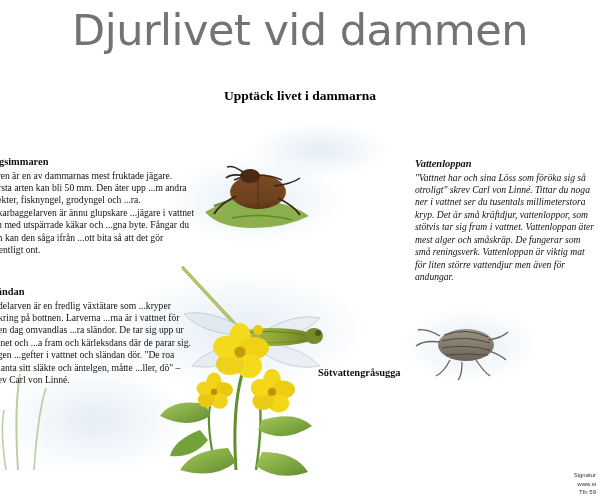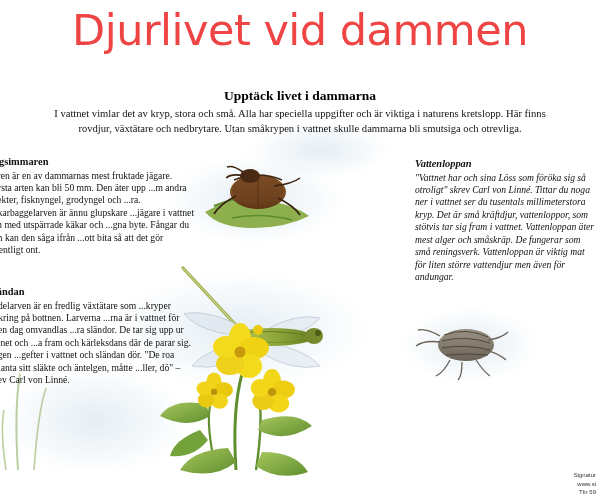--- a/index.html
+++ b/index.html
@@ -26,21 +26,21 @@
   
   .title {
     position: absolute;
     left: 0; top: 8px;
     width: 600px;
     text-align: center;
     font-family: "DejaVu Sans", sans-serif;
     font-weight: 400;
     font-size: 43px;
     letter-spacing: -0.5px;
-    color: #ef4444;
+    color: #737373;
     line-height: 1.05;
   }
 
   
   .intro-head {
     position: absolute;
     left: 0; top: 88px;
     width: 600px;
     text-align: center;
     font-family: "Liberation Serif", serif;
@@ -226,38 +226,38 @@
     <g opacity="0.5">
       <path d="M18 470 q-4 -60 2 -96" stroke="#7aa045" stroke-width="2" fill="none"></path>
       <path d="M34 470 q4 -58 12 -82" stroke="#7aa045" stroke-width="1.6" fill="none"></path>
       <path d="M6 470 q-6 -40 -2 -60" stroke="#7aa045" stroke-width="1.6" fill="none"></path>
     </g>
   </svg>
 
   <div class="title">Djurlivet vid dammen</div>
 
   <div class="intro-head">Upptäck livet i dammarna</div>
-  <div class="intro-body">I vattnet vimlar det av kryp, stora och små. Alla har speciella uppgifter och är viktiga i naturens kretslopp. Här finns rovdjur, växtätare och nedbrytare. Utan småkrypen i vattnet skulle dammarna bli smutsiga och otrevliga.</div>
 
   <div class="block" id="blk-ryggsim">
     <span class="h">...ggsimmaren</span>
     <p>...aren är en av dammarnas mest fruktade jägare. ...örsta arten kan bli 50 mm. Den äter upp ...m andra insekter, fisknyngel, grodyngel och ...ra. Dykarbaggelarven är ännu glupskare ...jägare i vattnet som med utspärrade käkar och ...gna byte. Fångar du dem kan den såga ifrån ...ott bita så att det gör ordentligt ont.</p>
   </div>
 
   <div class="block" id="blk-trollsl">
     <span class="h">...ländan</span>
     <p>...ndelarven är en fredlig växtätare som ...kryper omkring på bottnen. Larverna ...rna är i vattnet för att en dag omvandlas ...ra sländor. De tar sig upp ur vattnet och ...a fram och kärleksdans där de parar sig. Äggen ...gefter i vattnet och sländan dör. "De roa ...planta sitt släkte och äntelgen, måtte ...ller, dö" – skrev Carl von Linné.</p>
   </div>
 
   <div class="block" id="blk-vatten">
     <span class="h">Vattenloppan</span>
     <p>"Vattnet har och sina Löss som föröka sig så otroligt" skrev Carl von Linné. Tittar du noga ner i vattnet ser du tusentals millimeterstora kryp. Det är små kräftdjur, vattenloppor, som stötvis tar sig fram i vattnet. Vattenloppan äter mest alger och småskräp. De fungerar som små reningsverk. Vattenloppan är viktig mat för liten större vattendjur men även för andungar.</p>
   </div>
 
   <div class="block" id="blk-sotgras">
+    <span class="h">Sötvattengråsugga</span>
   </div>
 
   <div class="footer">
     <div>Signatur</div>
     <div>www.si</div>
     <div>Tfn 59</div>
   </div>
 
 </div>
 

